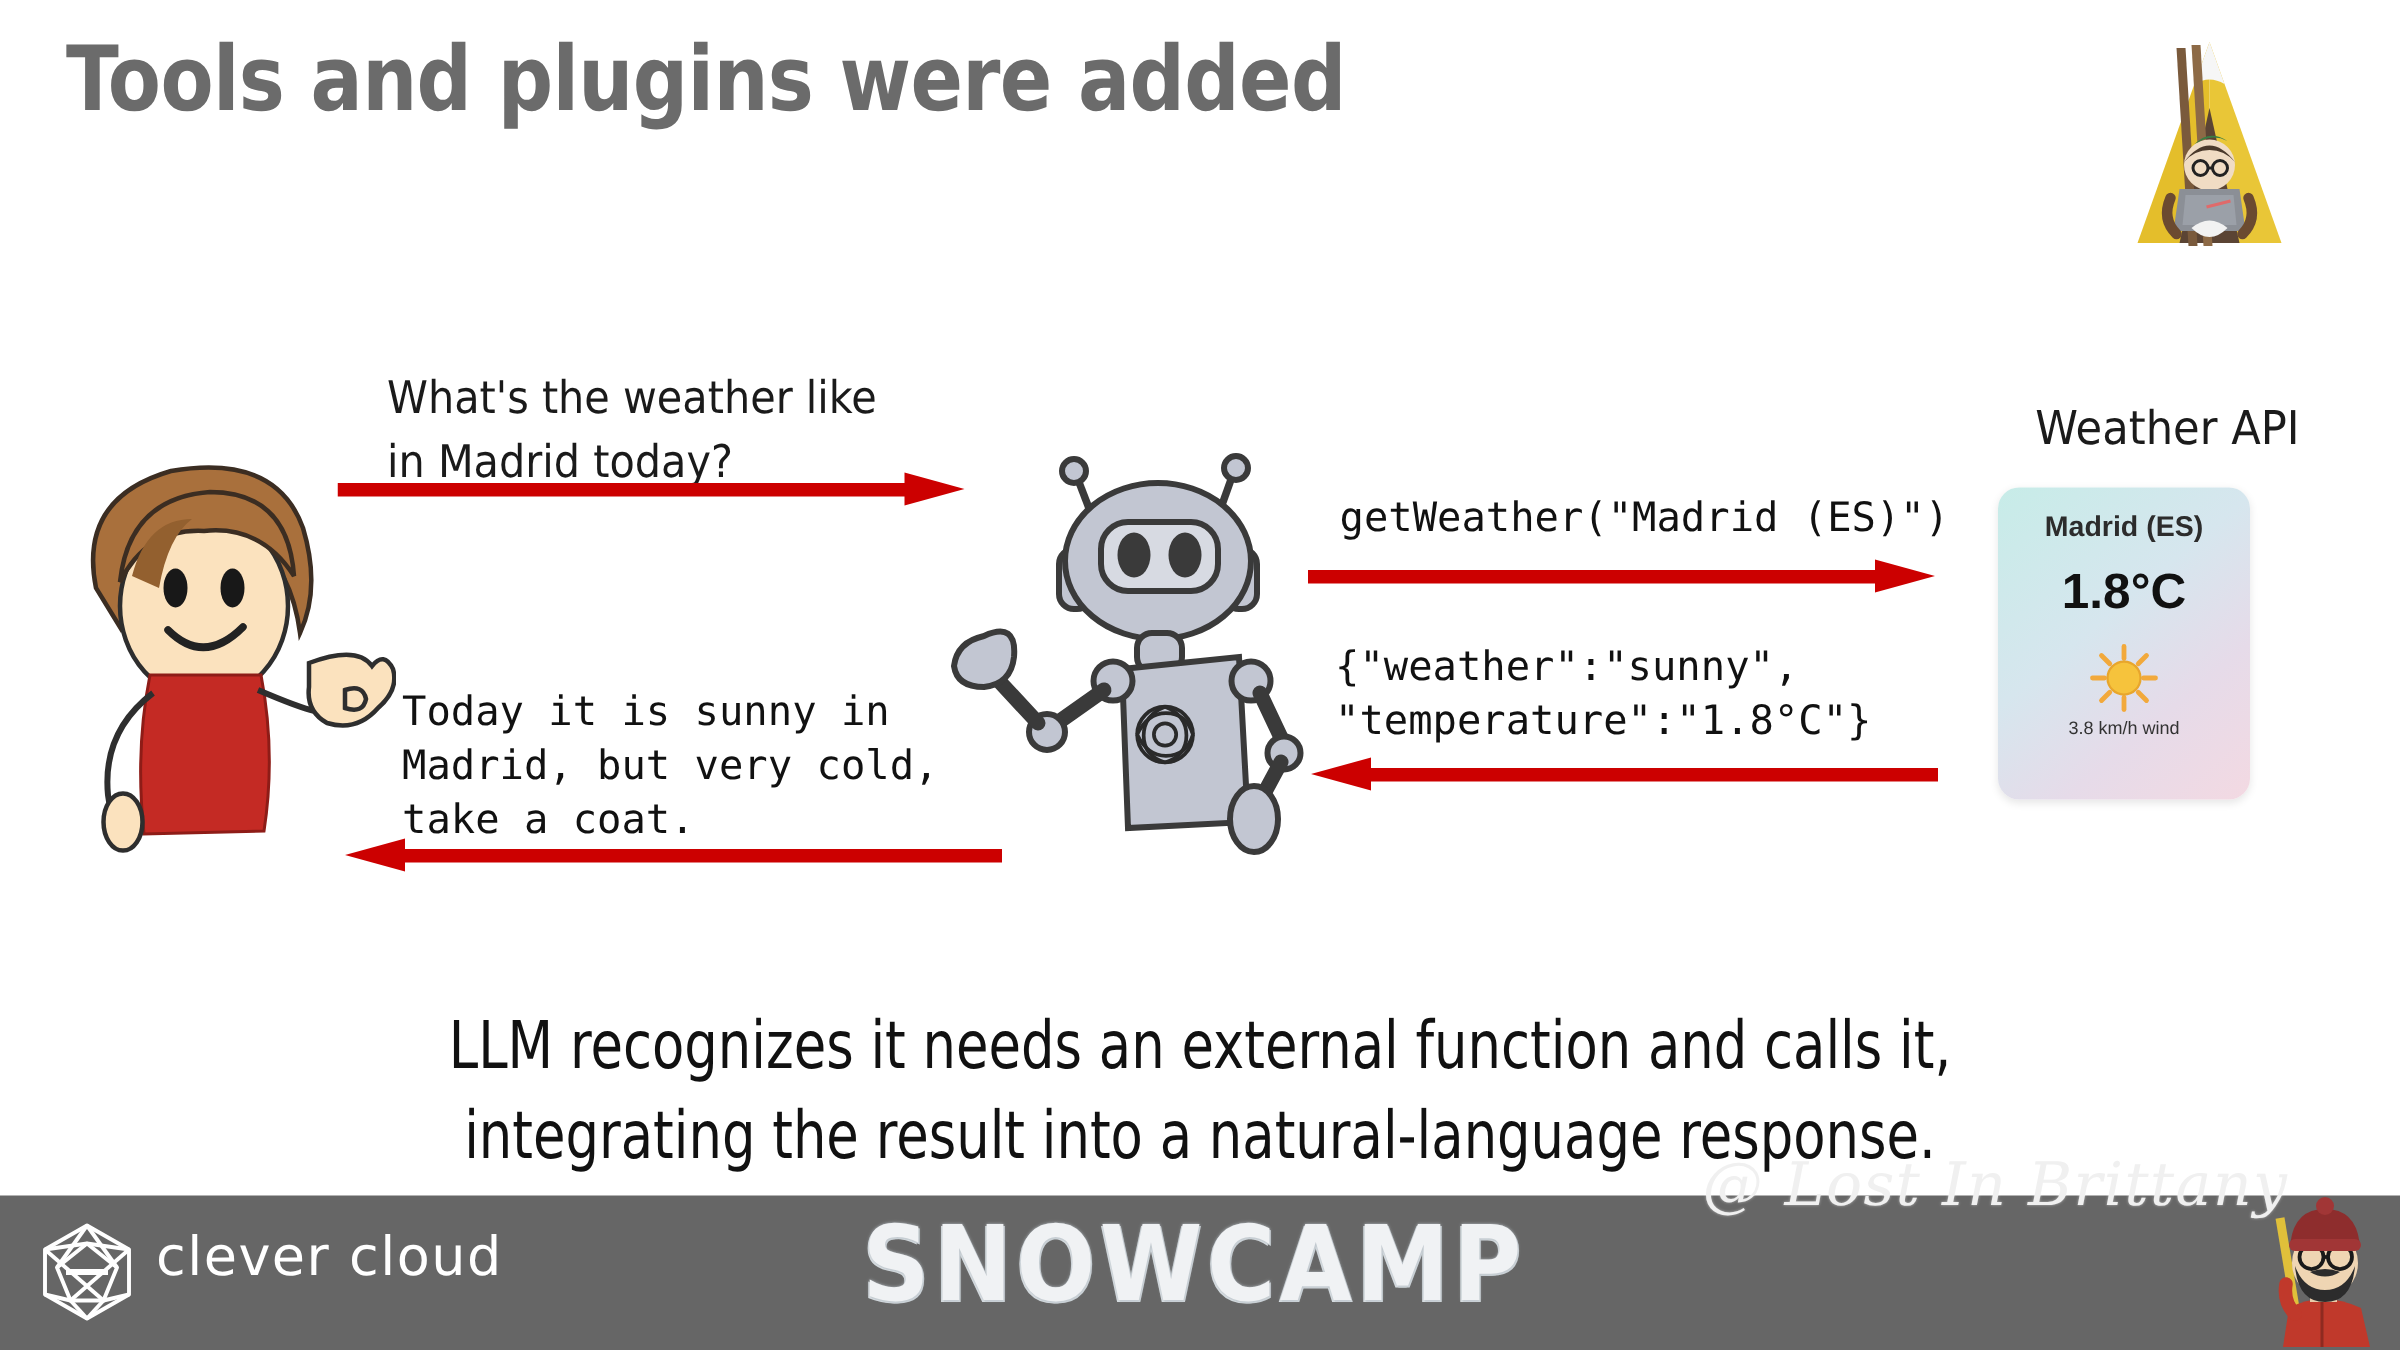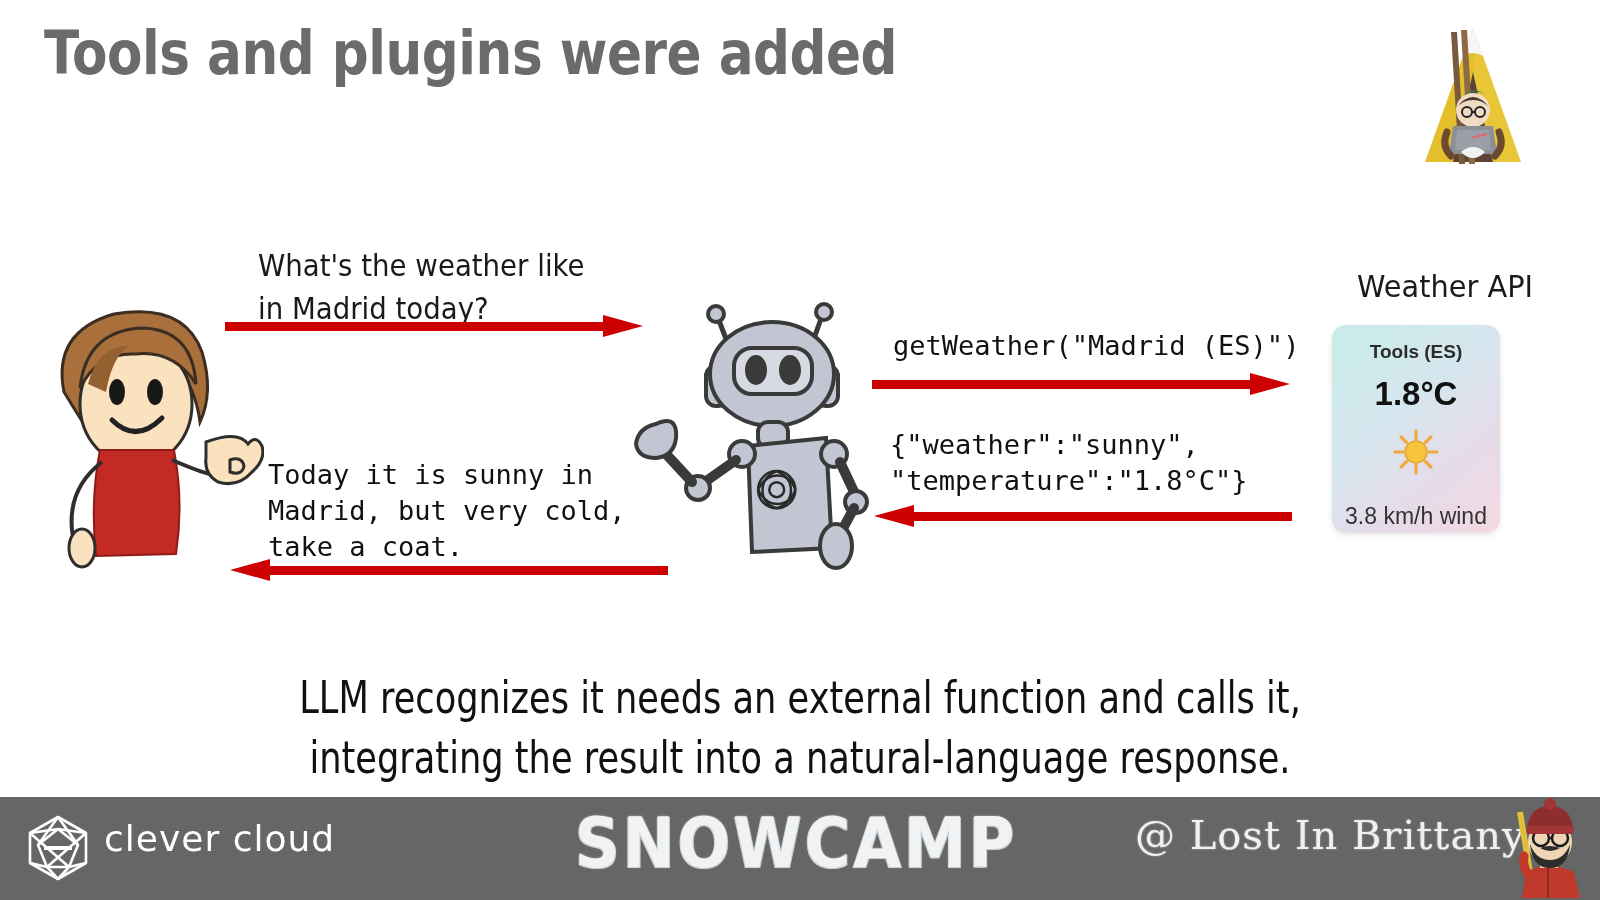--- a/index.html
+++ b/index.html
@@ -126,23 +126,23 @@
     color: #111111;
     margin-top: 12px;
   }
   #weather-sun {
     margin-top: 16px;
     width: 46px;
     height: 46px;
   }
   #weather-wind {
     font-family: "Liberation Sans", sans-serif;
-    font-size: 23px;
+    font-size: 12px;
     color: #333333;
-    margin-top: 28px;
+    margin-top: 3px;
   }
 
   
   #caption {
     position: absolute;
     left: 0;
     top: 668px;
     width: 1600px;
     text-align: center;
     font-family: "DejaVu Sans", sans-serif;
@@ -188,22 +188,23 @@
     font-size: 62px;
     letter-spacing: 3px;
     color: #f0f2f4;
     text-shadow: 0 0 2px #b9c1c7, 1px 1px 0 #cdd4d9, -1px 1px 0 #d8dee2;
     transform: scaleY(1.12);
     transform-origin: left top;
   }
   #handle-text {
     position: absolute;
     left: 1135px;
-    top: 812px;
+    top: 767px;
     font-family: "DejaVu Serif", serif;
+    font-style: italic;
     font-size: 40px;
     color: #f0f0f0;
     letter-spacing: 1px;
     text-shadow: 0 0 2px rgba(255,255,255,0.5);
   }
   #speaker-avatar {
     position: absolute;
     left: 1500px;
     top: 798px;
     width: 96px;
@@ -343,21 +344,21 @@
 </svg>
 
 <svg class="arrow" id="arrow-llm-to-user" style="left:228px; top:556px; width:440px; height:28px;" viewBox="0 0 440 28">
   <rect x="35" y="10" width="405" height="9" fill="#CC0000"></rect>
   <path d="M42 3 L2 14 L42 25 Z" fill="#CC0000"></path>
 </svg>
 
 <div id="weather-api-label">Weather API</div>
 
 <div id="weather-card">
-  <div id="weather-city">Tools (ES)</div>
+  <div id="weather-city">Madrid (ES)</div>
   <div id="weather-temp">1.8°C</div>
   <svg id="weather-sun" viewBox="0 0 46 46">
     <g stroke="#F2A93B" stroke-width="3.2" stroke-linecap="round">
       <line x1="23" y1="2" x2="23" y2="10"></line>
       <line x1="23" y1="36" x2="23" y2="44"></line>
       <line x1="2" y1="23" x2="10" y2="23"></line>
       <line x1="36" y1="23" x2="44" y2="23"></line>
       <line x1="8" y1="8" x2="13.5" y2="13.5"></line>
       <line x1="32.5" y1="32.5" x2="38" y2="38"></line>
       <line x1="38" y1="8" x2="32.5" y2="13.5"></line>

